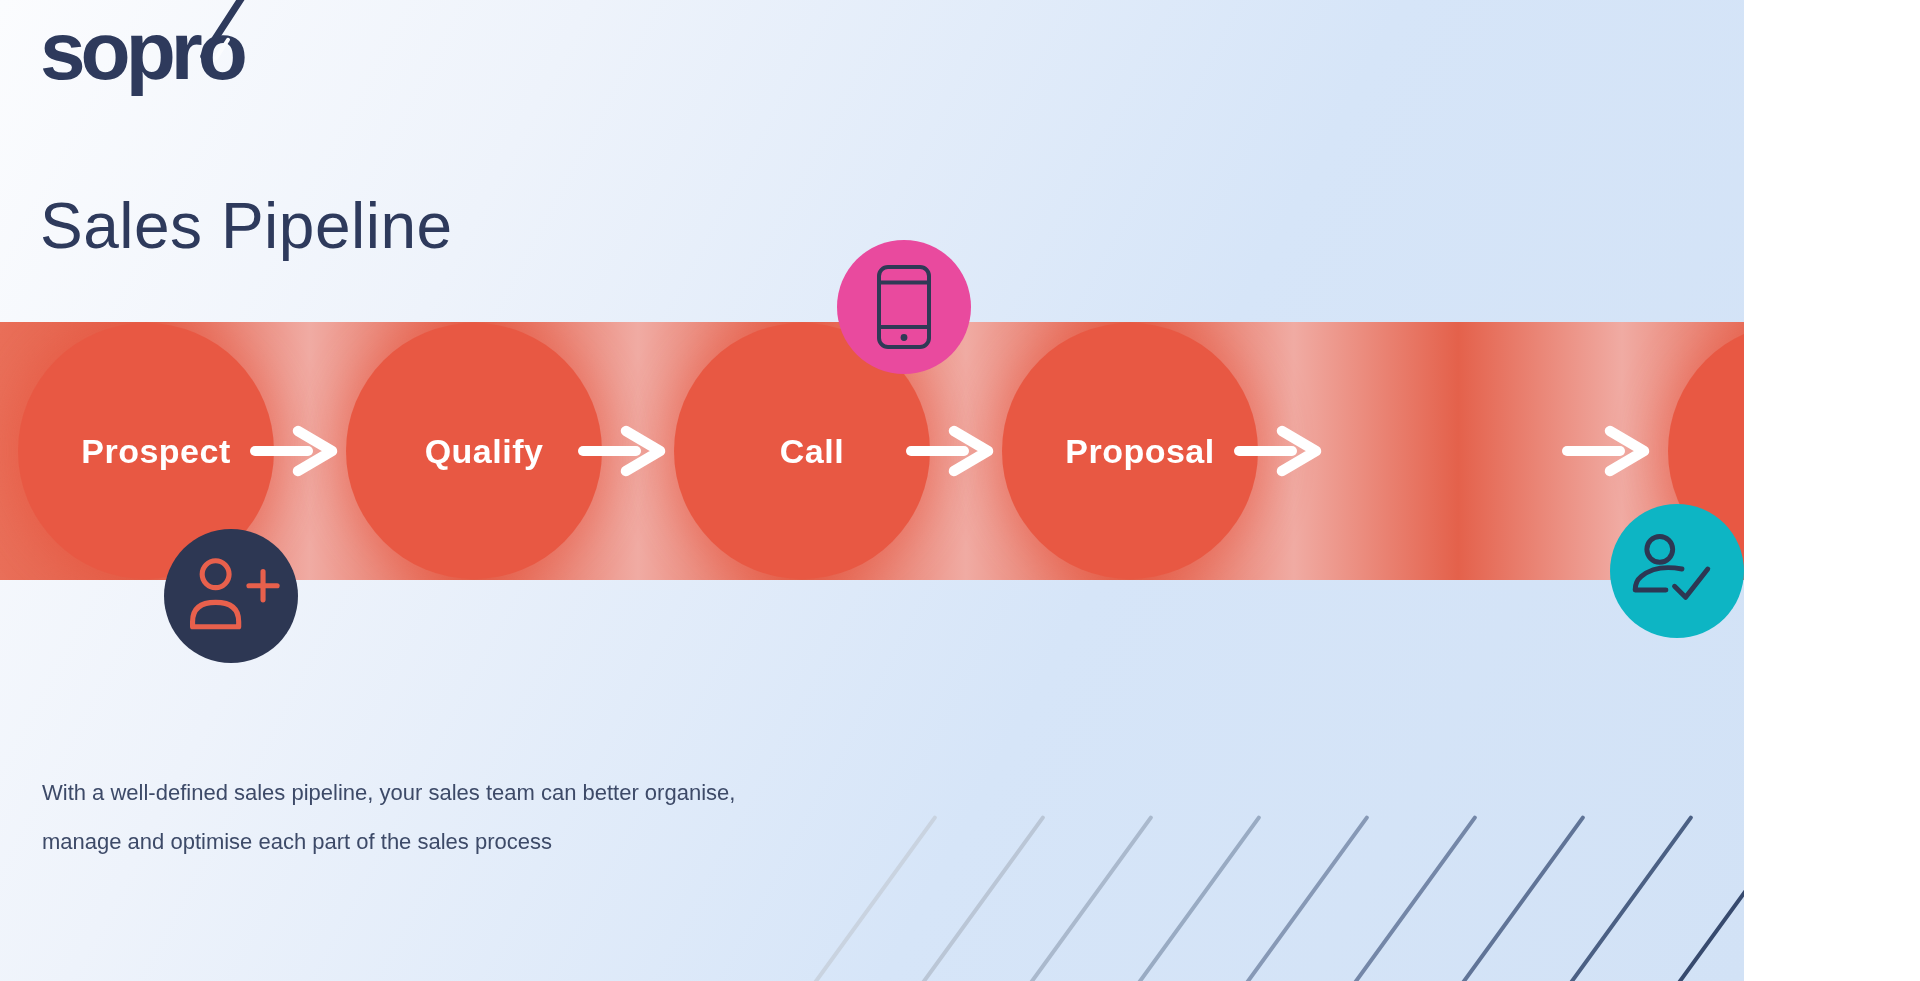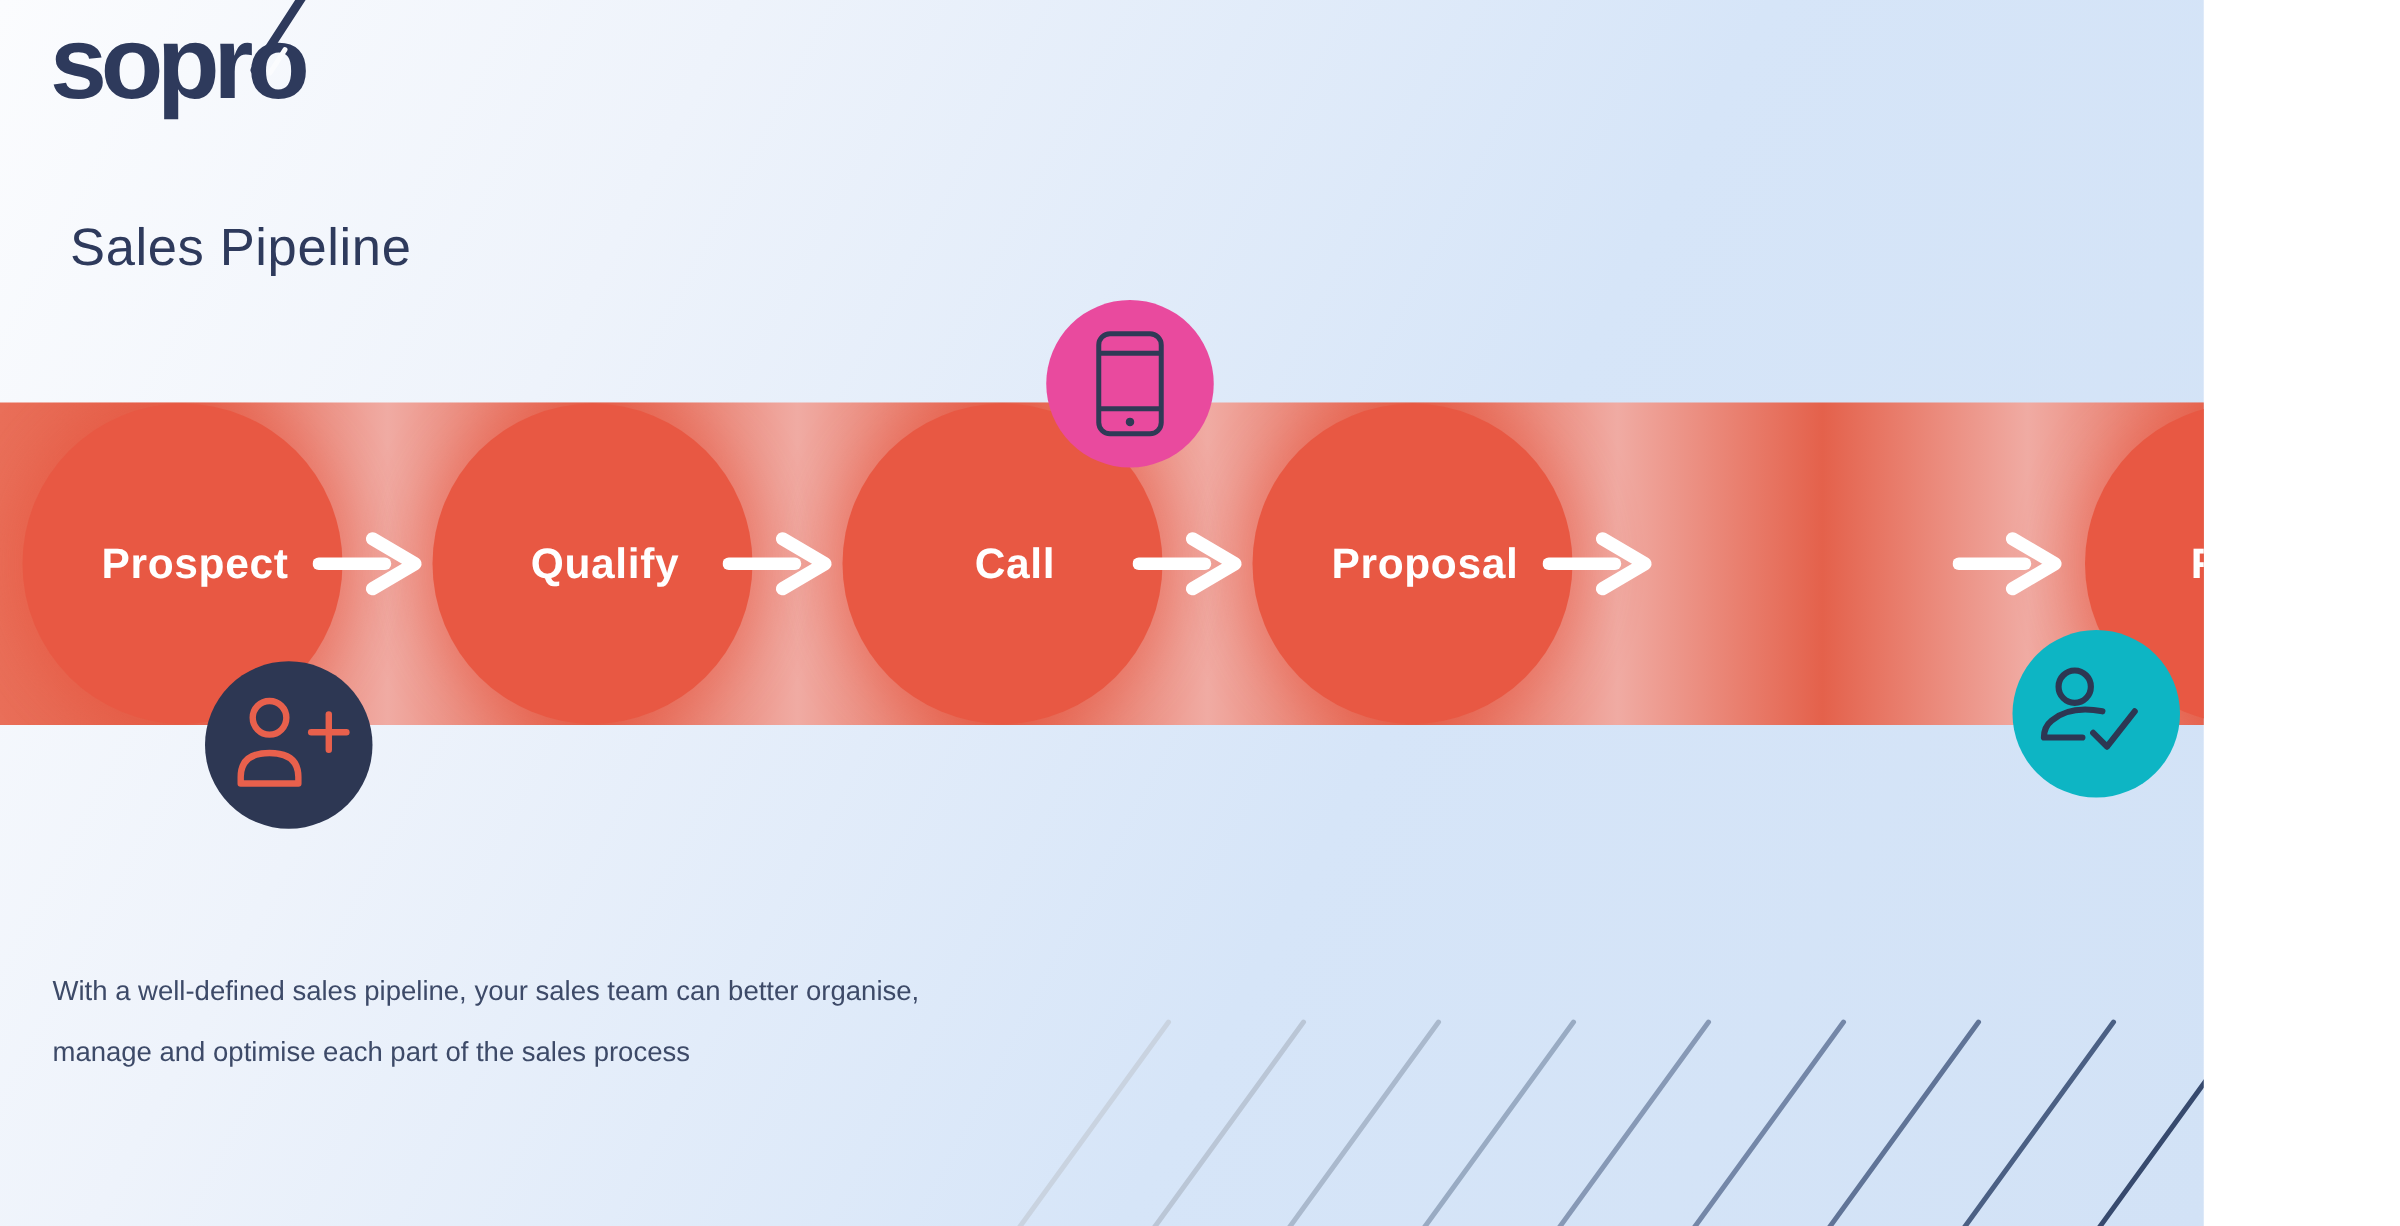--- a/index.html
+++ b/index.html
@@ -2,21 +2,20 @@
 <html style="--ink: #2e3a5c; --text: #3d4a68; --bg1: #fbfcfe; --bg2: #d6e5f8; --circle: #e85843; --band-hi: #e4614b; --band-lo: #f0aba3; --arrow: #ffffff; --label: #ffffff; --pink: #e94a9e; --pink-ink: #2f3a56; --navy: #2d3753; --coral: #e8604c; --teal: #0db5c4; --teal-ink: #2d3753;"><head>
 <meta charset="utf-8">
 <style>
   html,body{margin:0;padding:0;}
   body{font-family:"Liberation Sans", sans-serif;}
   .page{
     position:relative;
     width:1744px;height:981px;
     overflow:hidden;
     background:linear-gradient(118deg, var(--bg1) 0%, #eef3fb 26%, var(--bg2) 62%, #d2e2f6 100%);
-    padding-left:19px;
   }
   
   .logo{
     position:absolute;left:40px;top:4px;
     font-size:82px;font-weight:800;letter-spacing:-5px;
     color:var(--ink);line-height:1.15;
   }
   .logo-o{position:relative;display:inline-block;}
   .logo-o::after{
     content:'';position:absolute;
@@ -28,22 +27,22 @@
   .logo-o::before{
     content:'';position:absolute;
     width:4px;height:26px;border-radius:2px;
     background:var(--bg1);
     left:22px;top:32px;
     transform:rotate(33deg);
     z-index:2;
   }
   
   .title{
-    position:absolute;left:56px;top:146px;
-    font-size:42px;font-weight:500;letter-spacing:.5px;
+    position:absolute;left:40px;top:146px;
+    font-size:64px;font-weight:500;letter-spacing:.5px;
     color:var(--ink);
   }
   
   .band{
     position:absolute;left:0;top:322px;
     width:1914px;height:258px;
     border-radius:0 129px 129px 0;
     overflow:hidden;
     background:linear-gradient(90deg,
       #e96f59 0px,

